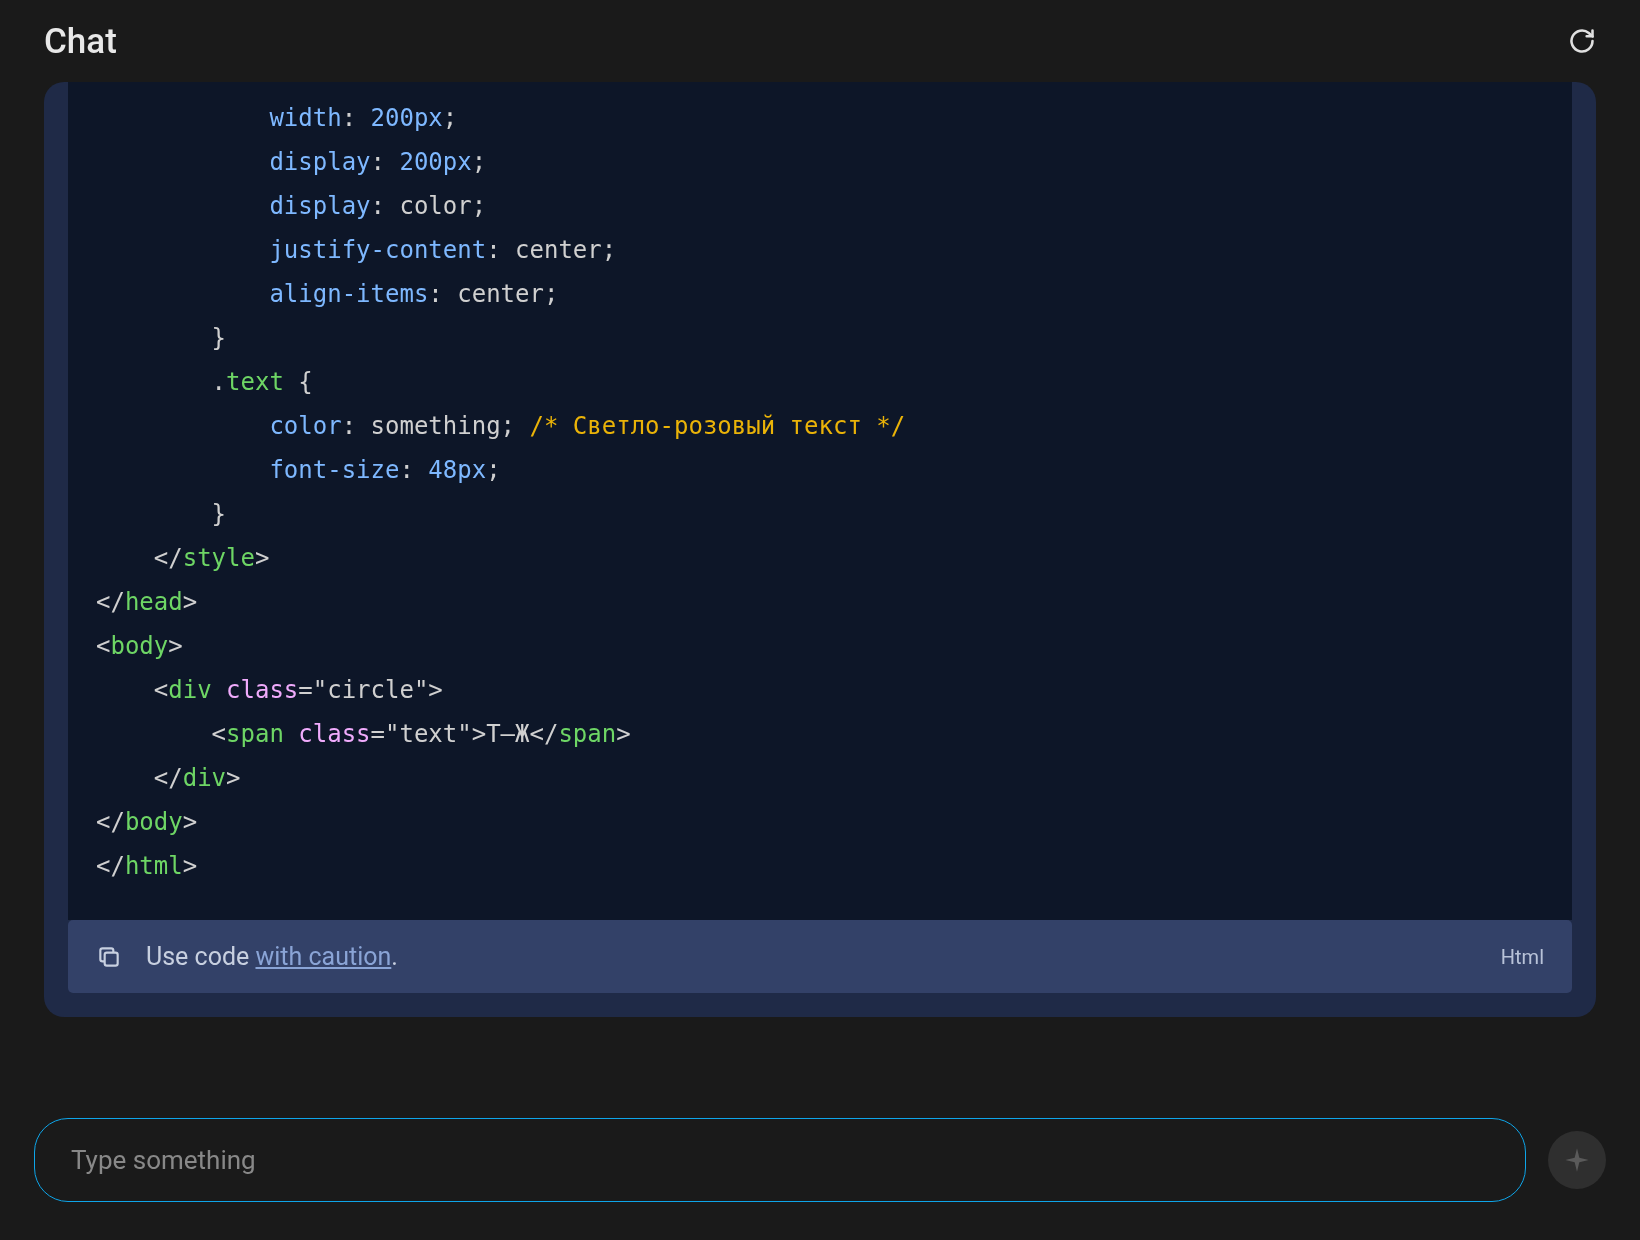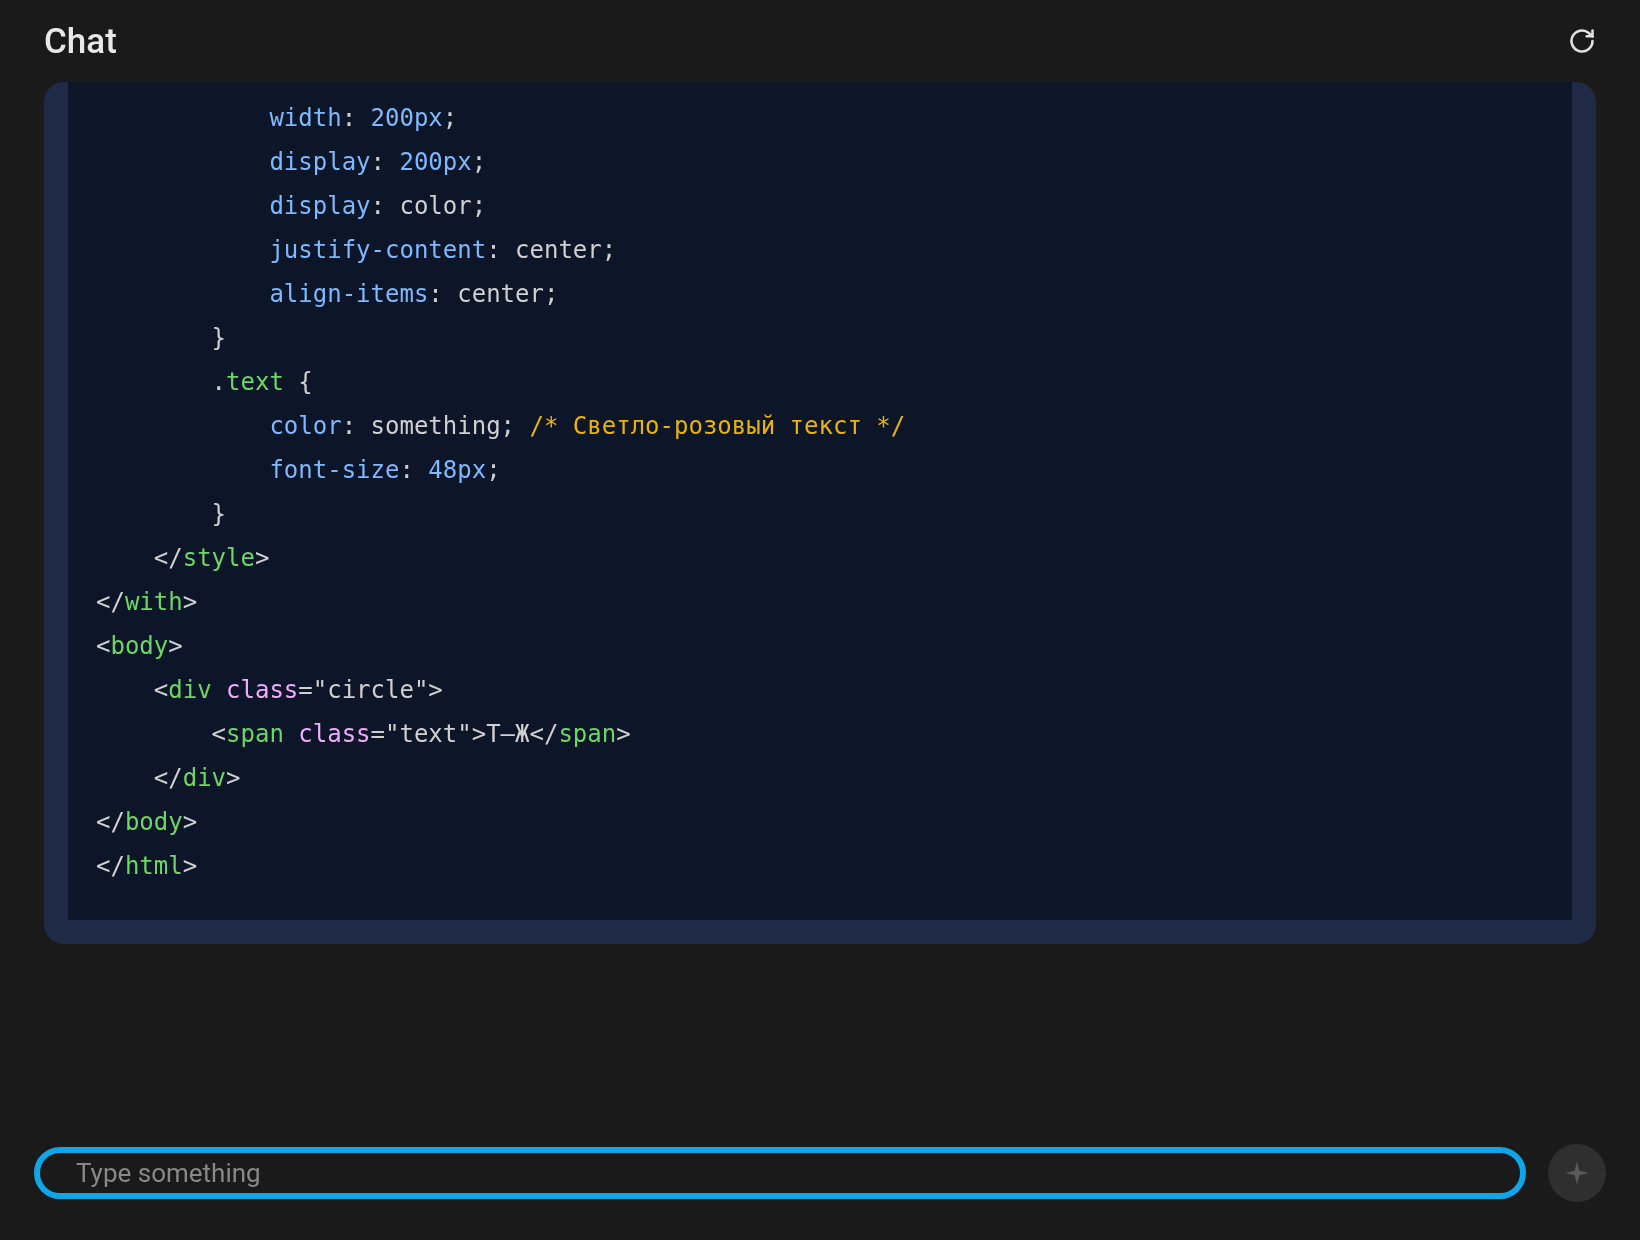--- a/index.html
+++ b/index.html
@@ -99,26 +99,26 @@
     bottom: 38px;
     left: 34px;
     right: 34px;
     display: flex;
     align-items: center;
     gap: 22px;
   }
   .input-field {
     flex: 1;
     background: #1a1a1a;
-    border: 6px solid #0ea5e9;
+    border: 1px solid #0ea5e9;
     border-radius: 34px;
     padding: 20px 36px;
     font-size: 26px;
     color: #888;
-    height: 48px;
+    height: 84px;
     display: flex;
     align-items: center;
   }
   .send-btn {
     width: 58px;
     height: 58px;
     border-radius: 50%;
     background: #2f2f2f;
     display: flex;
     align-items: center;
@@ -149,28 +149,42 @@
             <span class="tok-prop">display</span><span class="tok-punct">: </span><span class="tok-num">200px</span><span class="tok-punct">;</span>
             <span class="tok-prop">display</span><span class="tok-punct">: </span><span class="tok-val">color</span><span class="tok-punct">;</span>
             <span class="tok-prop">justify-content</span><span class="tok-punct">: </span><span class="tok-val">center</span><span class="tok-punct">;</span>
             <span class="tok-prop">align-items</span><span class="tok-punct">: </span><span class="tok-val">center</span><span class="tok-punct">;</span>
         <span class="tok-punct">}</span>
         <span class="tok-punct">.</span><span class="tok-tag">text</span> <span class="tok-punct">{</span>
             <span class="tok-prop">color</span><span class="tok-punct">: </span><span class="tok-val">something</span><span class="tok-punct">;</span> <span class="tok-comment">/* Светло-розовый текст */</span>
             <span class="tok-prop">font-size</span><span class="tok-punct">: </span><span class="tok-num">48px</span><span class="tok-punct">;</span>
         <span class="tok-punct">}</span>
     <span class="tok-punct">&lt;/</span><span class="tok-tag">style</span><span class="tok-punct">&gt;</span>
-<span class="tok-punct">&lt;/</span><span class="tok-tag">with</span><span class="tok-punct">&gt;</span>
+<span class="tok-punct">&lt;/</span><span class="tok-tag">head</span><span class="tok-punct">&gt;</span>
 <span class="tok-punct">&lt;</span><span class="tok-tag">body</span><span class="tok-punct">&gt;</span>
     <span class="tok-punct">&lt;</span><span class="tok-tag">div</span> <span class="tok-attr">class</span><span class="tok-punct">=</span><span class="tok-str">"circle"</span><span class="tok-punct">&gt;</span>
         <span class="tok-punct">&lt;</span><span class="tok-tag">span</span> <span class="tok-attr">class</span><span class="tok-punct">=</span><span class="tok-str">"text"</span><span class="tok-punct">&gt;</span>Т—Ж<span class="tok-punct">&lt;/</span><span class="tok-tag">span</span><span class="tok-punct">&gt;</span>
     <span class="tok-punct">&lt;/</span><span class="tok-tag">div</span><span class="tok-punct">&gt;</span>
 <span class="tok-punct">&lt;/</span><span class="tok-tag">body</span><span class="tok-punct">&gt;</span>
 <span class="tok-punct">&lt;/</span><span class="tok-tag">html</span><span class="tok-punct">&gt;</span>
 </div>
+    <div class="caution-bar">
+      <div class="caution-left">
+        <div class="copy-icon">
+          <svg viewBox="0 0 24 24" fill="none" stroke="#c8d0e0" stroke-width="2">
+            <rect x="8" y="8" width="12" height="12" rx="2"></rect>
+            <path d="M16 8V6a2 2 0 0 0-2-2H6a2 2 0 0 0-2 2v8a2 2 0 0 0 2 2h2"></path>
+          </svg>
+        </div>
+        <div class="caution-text">
+          <span>Use code </span><span class="caution-link">with caution</span><span>.</span>
+        </div>
+      </div>
+      <div class="lang-badge">Html</div>
+    </div>
   </div>
 </div>
 
 <div class="input-area">
   <div class="input-field">Type something</div>
   <div class="send-btn">
     <svg class="sparkle" viewBox="0 0 24 24" fill="#5a5a5a">
       <path d="M12 2 L14 10 L22 12 L14 14 L12 22 L10 14 L2 12 L10 10 Z"></path>
     </svg>
   </div>

